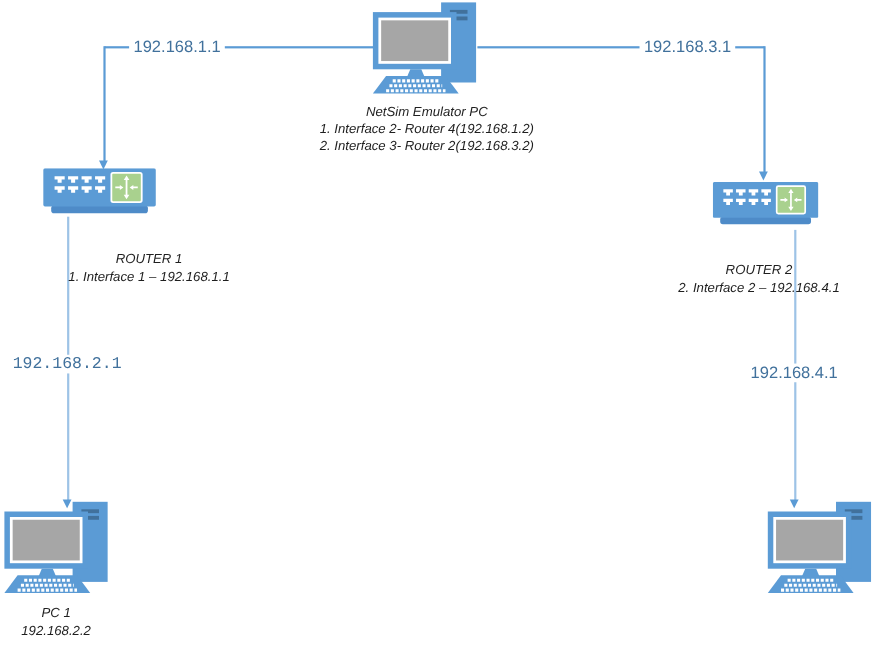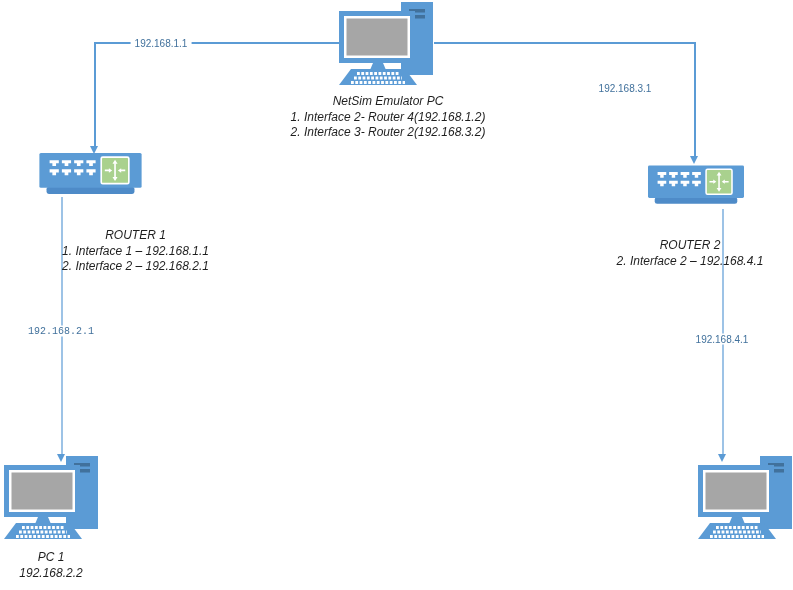--- a/index.html
+++ b/index.html
@@ -10,21 +10,21 @@
   
   .hline{position:absolute;height:1.6px;background:var(--line-top);}
   .vline{position:absolute;width:1.6px;background:var(--line-top);}
   .vline.light{background:var(--line-bottom);}
   .arrow-down{position:absolute;width:0;height:0;
     border-left:4.5px solid transparent;border-right:4.5px solid transparent;
     border-top:8px solid var(--line-top);}
   
   .edge-label{position:absolute;transform:translate(-50%,-50%);
     background:var(--background,#fff);color:var(--edge-label-color);
-    font-size:10px;padding:0 4px;white-space:nowrap;z-index:3;}
+    font-size:15px;padding:0 4px;white-space:nowrap;z-index:3;}
   
   .node-text{position:absolute;text-align:center;color:var(--node-text-color);
     font-size:12px;line-height:15.5px;z-index:2;white-space:nowrap;font-style:italic;}
   .icon{position:absolute;z-index:2;}
   
   .f-blue{fill:var(--device-blue);}
   .f-dark{fill:var(--device-blue-dark);}
   .f-stand{fill:#4E8BC8;}
   .f-gray{fill:var(--screen-gray);}
   .f-white{fill:#fff;}
@@ -41,21 +41,21 @@
   <div class="vline" style="left:94.2px;top:42px;height:105px;"></div>
   <div class="vline" style="left:694.2px;top:42px;height:115px;"></div>
   <div class="arrow-down" style="left:90px;top:146px;"></div>
   <div class="arrow-down" style="left:690px;top:156px;"></div>
   <div class="vline light" style="left:61.2px;top:197px;height:258px;"></div>
   <div class="vline light" style="left:722.2px;top:209px;height:246px;"></div>
   <div class="arrow-down" style="left:57px;top:454px;"></div>
   <div class="arrow-down" style="left:718px;top:454px;"></div>
 
   <span class="edge-label" style="left:161px;top:43px;">192.168.1.1</span>
-  <span class="edge-label" style="left:625px;top:43px;margin-top:45px;">192.168.3.1</span>
+  <span class="edge-label" style="left:625px;top:43px;">192.168.3.1</span>
   <span class="edge-label" style="left:61px;top:331px;font-family:Liberation Mono, monospace;">192.168.2.1</span>
   <span class="edge-label" style="left:722px;top:339px;">192.168.4.1</span>
 
   <svg class="icon" style="left:337px;top:2px;" width="96" height="84" viewBox="0 0 96 84">
     <rect class="f-blue" x="64" y="0" width="32" height="73"></rect>
     <rect class="f-dark" x="72" y="7" width="16" height="3.5"></rect>
     <rect class="f-dark" x="72" y="13" width="16" height="3.5"></rect>
     <rect class="f-blue" x="2" y="9" width="76" height="52"></rect>
     <rect class="f-white" x="7" y="14" width="66" height="42"></rect>
     <rect class="f-gray" x="9.5" y="16.5" width="61" height="37"></rect>
@@ -136,21 +136,20 @@
 
   <div class="node-text" style="left:188px;top:94px;width:400px;">
     <div>NetSim Emulator PC</div>
     <div>1. Interface 2- Router 4(192.168.1.2)</div>
     <div>2. Interface 3- Router 2(192.168.3.2)</div>
   </div>
 
   <div class="node-text" style="left:0px;top:228px;width:175px;padding-left:48px;">
     <div>ROUTER 1</div>
     <div>1. Interface 1 – 192.168.1.1</div>
-    <div>2. Interface 2 – 192.168.2.1</div>
   </div>
 
   <div class="node-text" style="left:602px;top:238px;width:176px;">
     <div>ROUTER 2</div>
     <div>2. Interface 2 – 192.168.4.1</div>
   </div>
 
   <div class="node-text" style="left:1px;top:550px;width:100px;">
     <div>PC 1</div>
     <div>192.168.2.2</div>

